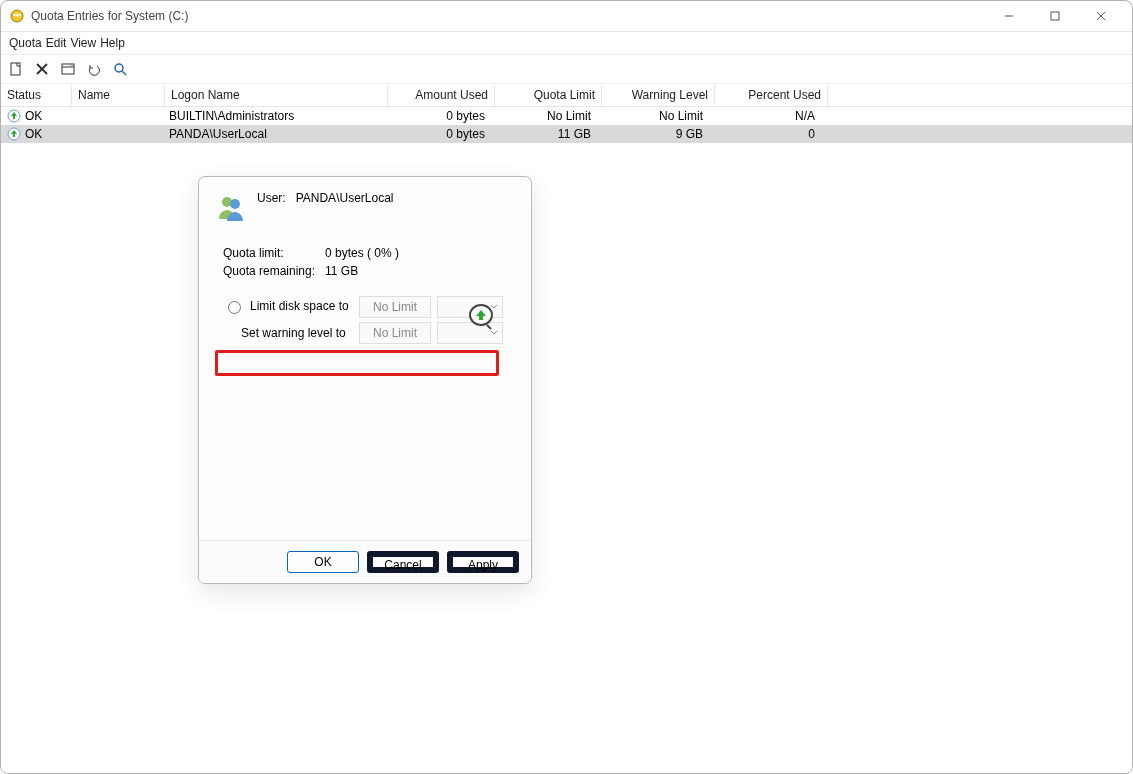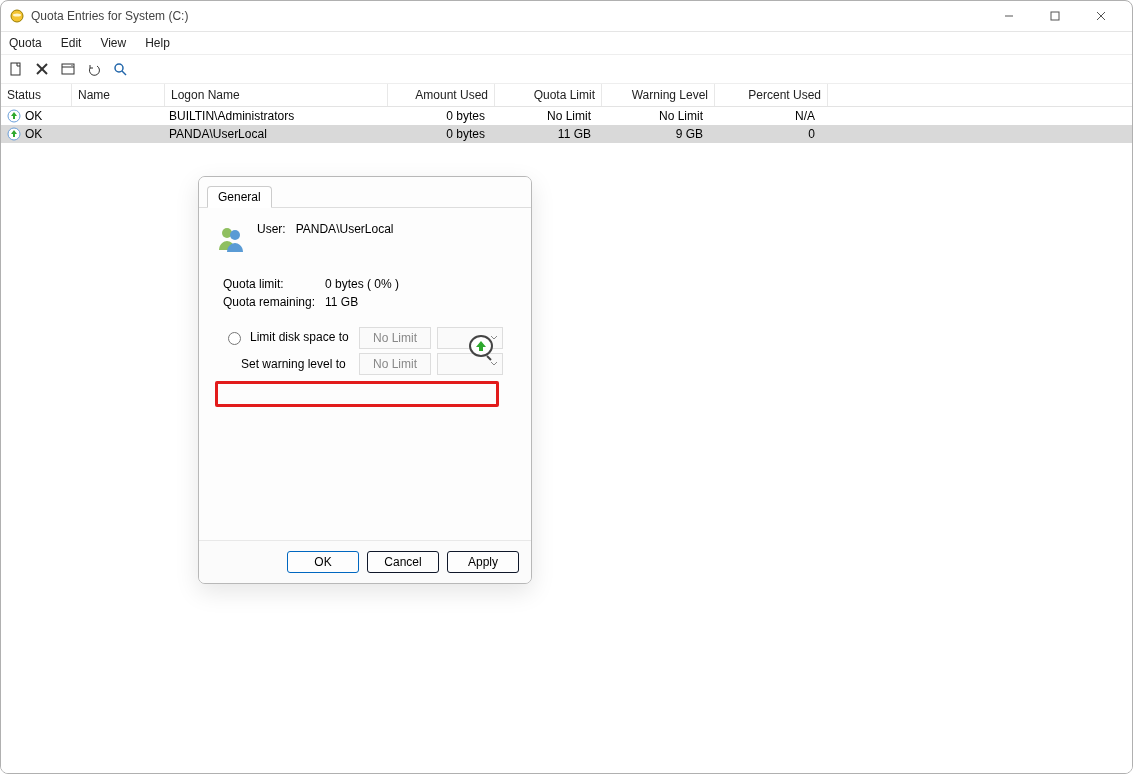--- a/index.html
+++ b/index.html
@@ -3,21 +3,21 @@
 <meta charset="utf-8">
 <style>
 html,body{margin:0;padding:0;font-family:"Segoe UI",Tahoma,sans-serif;font-size:12px;color:#000;background:#fff;width:1133px;height:774px;overflow:hidden}
 .window{border:1px solid #b0b0b0;border-radius:8px;width:1131px;height:772px;background:#fff;display:flex;flex-direction:column;overflow:hidden}
 .titlebar{height:30px;display:flex;align-items:center;padding:0 8px;border-bottom:1px solid #e5e5e5}
 .titlebar .icon{width:16px;height:16px;margin-right:6px}
 .titlebar .title{color:#444}
 .titlebar .spacer{flex:1}
 .winbtn{width:46px;height:30px;display:flex;align-items:center;justify-content:center;color:#555}
 .winbtn svg{width:10px;height:10px}
-.menubar{height:22px;padding:0 6px;display:flex;align-items:center;gap:15px;border-bottom:1px solid #eee;color:#222}
+.menubar{height:22px;padding:0 6px;display:flex;align-items:center;gap:0;border-bottom:1px solid #eee;color:#222}
 .menubar span{padding:2px 2px}
 .toolbar{height:24px;padding:2px 6px;display:flex;align-items:center;gap:8px;border-bottom:1px solid #eee}
 .toolbar .tb{width:18px;height:18px;display:flex;align-items:center;justify-content:center;color:#333}
 .listhdr{height:22px;display:flex;align-items:stretch;border-bottom:1px solid #e3e3e3}
 .listhdr .col{border-right:1px solid #e8e8e8;display:flex;align-items:center;padding:0 6px;color:#222}
 .listhdr .col.ra{justify-content:flex-end}
 .row{height:18px;display:flex;align-items:stretch}
 .row.sel{background:#d9d9d9}
 .row .cell{display:flex;align-items:center;padding:0 6px}
 .row .cell.ra{justify-content:flex-end}
@@ -39,21 +39,21 @@
 .highlight{border:3px solid #e21b1b;position:absolute;left:16px;width:278px;height:20px;top:173px;border-radius:2px;pointer-events:none}
 .radio-row{display:flex;align-items:center;height:24px;margin-left:8px;gap:6px}
 .radio-row input[type=radio]{accent-color:#0067c0}
 .opt-grid{margin-left:26px}
 .opt-grid .line{display:flex;align-items:center;height:26px;gap:6px}
 .opt-grid .lbl2{width:112px}
 .combo{border:1px solid #ddd;background:#fafafa;color:#888;width:70px;height:20px;display:flex;align-items:center;justify-content:center;font-size:12px}
 .combo2{border:1px solid #ddd;background:#fafafa;width:60px;height:20px;display:flex;align-items:center;justify-content:flex-end;padding-right:4px}
 .combo2 svg{width:8px;height:8px;color:#888}
 .dlg-buttons{height:42px;border-top:1px solid #e8e8e8;display:flex;align-items:center;justify-content:flex-end;padding:0 12px;gap:8px;background:#fbfbfb}
-.dlg-buttons button{width:72px;height:22px;border:1px solid #0f172a;border-radius:3px;background:#fdfdfd;font-family:inherit;font-size:12px}
+.dlg-buttons button{width:72px;height:22px;border:6px solid #0f172a;border-radius:3px;background:#fdfdfd;font-family:inherit;font-size:12px}
 .dlg-buttons button.primary{border:1px solid #0067c0}
 .traffic-icon{position:absolute;right:36px;top:126px}
 
 .c-status{width:58px}
 .c-name{width:80px}
 .c-logon{width:210px}
 .c-amount{width:94px}
 .c-limit{width:94px}
 .c-warn{width:100px}
 .c-pct{width:100px}
@@ -169,23 +169,20 @@
         <div class="cell ra c-amount">0 bytes</div>
         <div class="cell ra c-limit">11 GB</div>
         <div class="cell ra c-warn">9 GB</div>
         <div class="cell ra c-pct">0</div>
       </div>
     </div>
 
   <div class="main">
 
     <div class="dialog">
-      <div class="dlg-tabs">
-        <div class="tab">General</div>
-      </div>
       <div class="dlg-body">
         <div class="user-row">
           <span style="margin-right:10px">
             <svg width="32" height="32" viewBox="0 0 32 32">
                 <circle cx="12" cy="11" r="5" fill="#8fbf5f"></circle>
                 <circle cx="20" cy="13" r="5" fill="#5a9bd5"></circle>
                 <path d="M4 28c0-6 5-9 8-9s8 3 8 9" fill="#8fbf5f"></path>
                 <path d="M12 30c0-6 5-9 8-9s8 3 8 9" fill="#5a9bd5"></path>
               </svg>
           </span>

